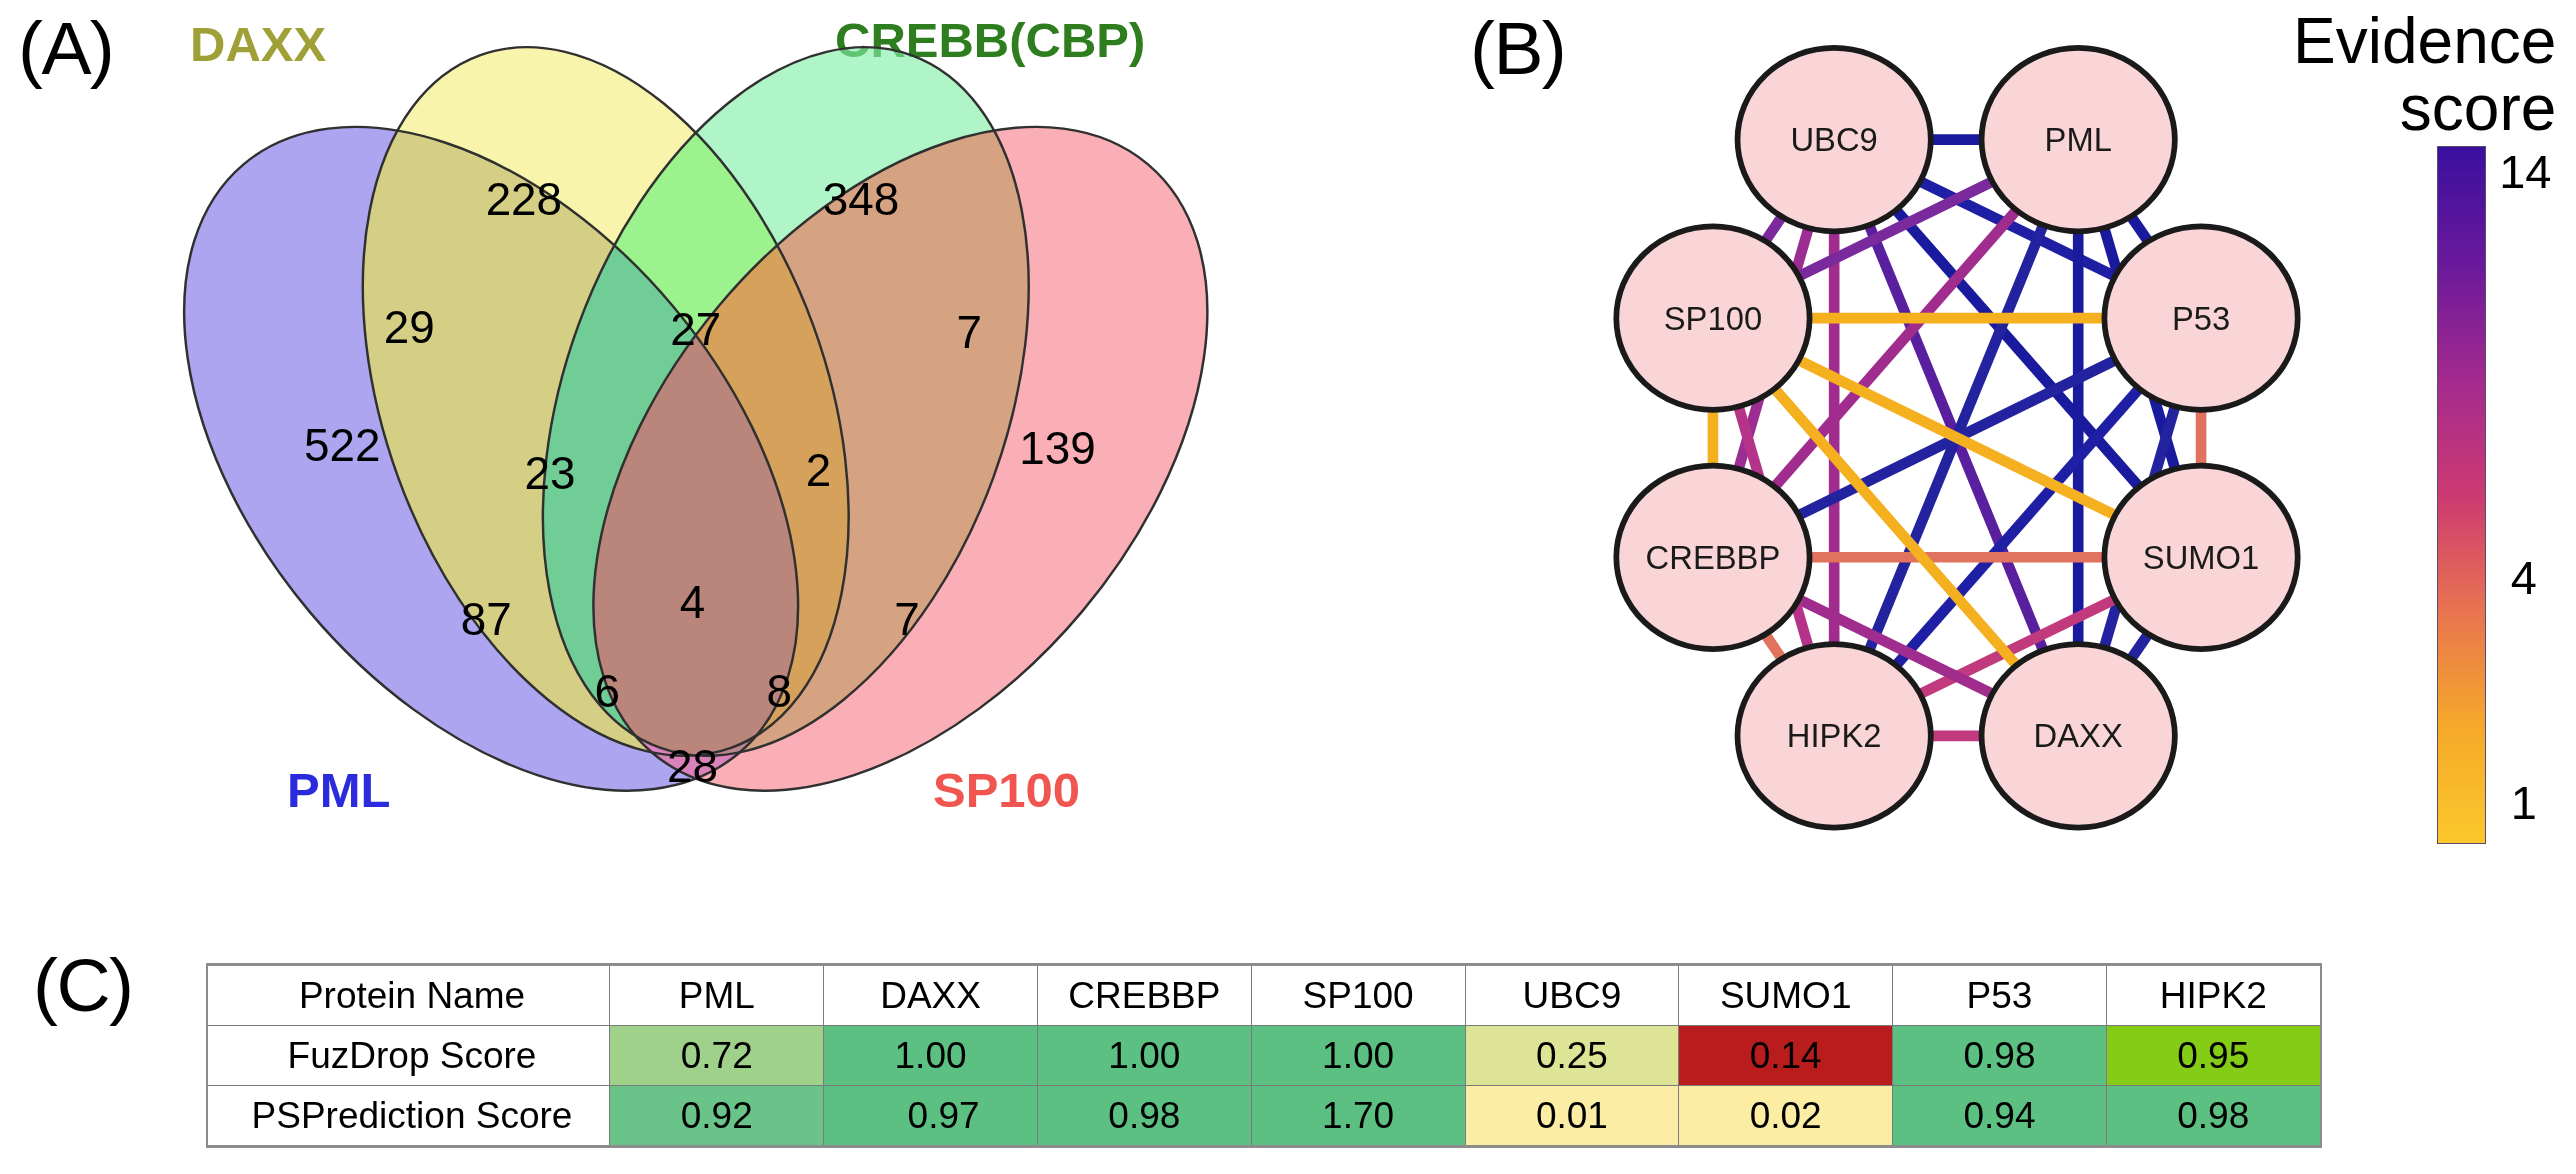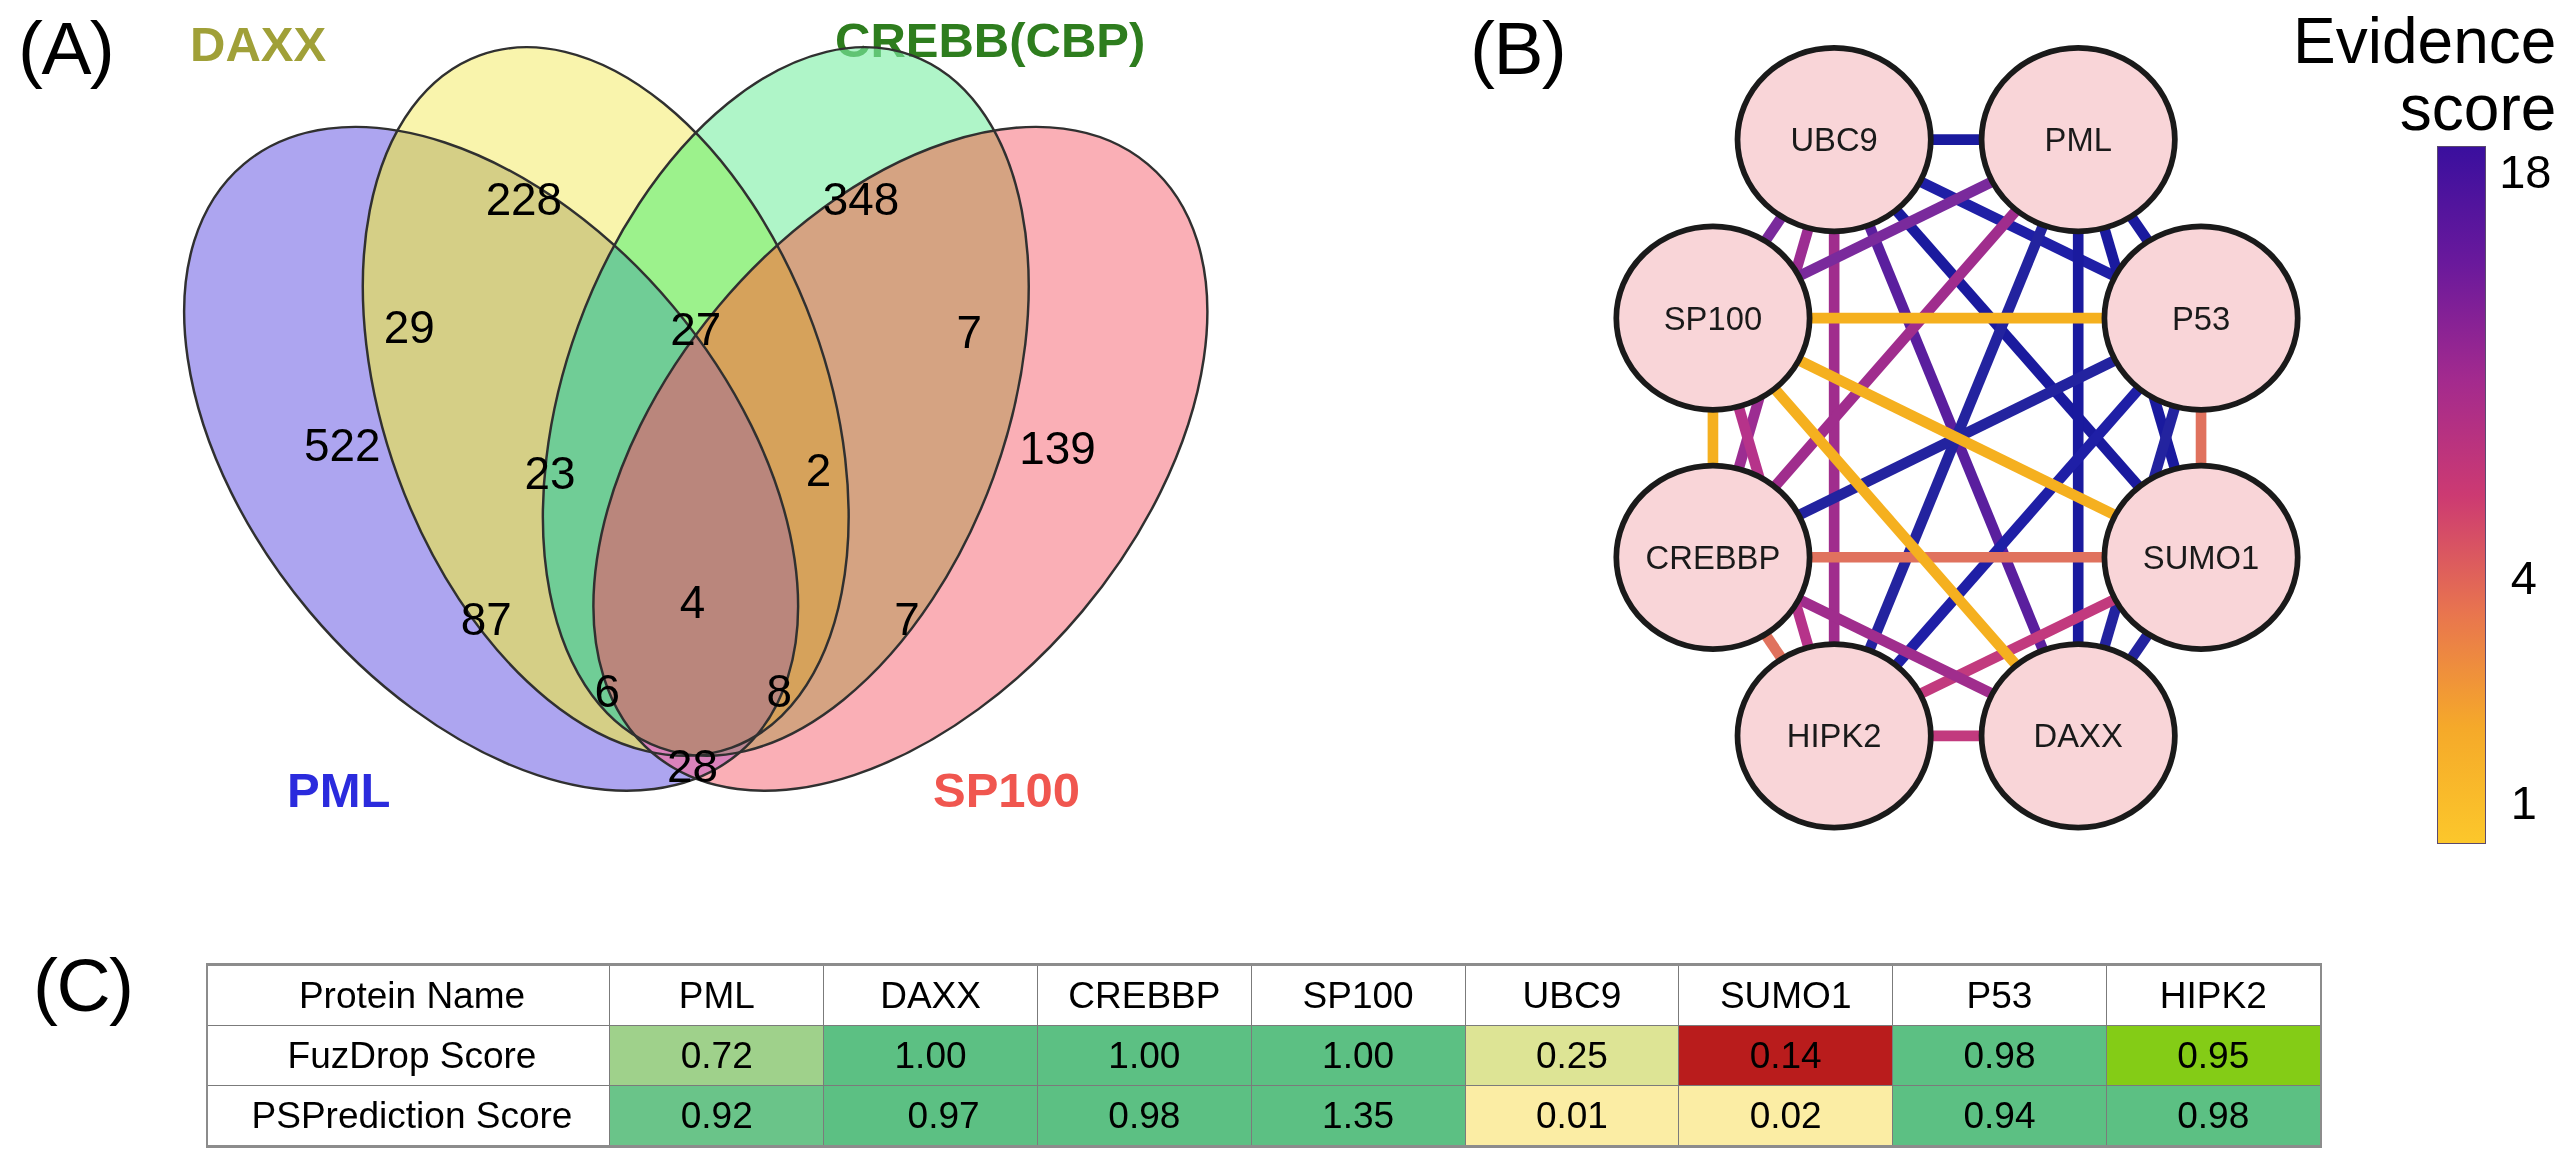--- a/index.html
+++ b/index.html
@@ -200,21 +200,21 @@
           <text x="728" y="880" text-anchor="middle" dominant-baseline="central" class="net-label">DAXX</text>
         </g>
       </g>
   </svg>
 
   <div class="cb-title" style="right:19.7px;top:8.2px;">
     <span>Evidence</span><br>
     <span>score</span>
   </div>
   <div id="cbbar" style="position: absolute; right: 90px; top: 146px; width: 47px; height: 696px; border: 1.6px solid rgb(90, 74, 110); background: linear-gradient(rgb(58, 15, 158), rgb(106, 25, 156), rgb(163, 42, 142), rgb(204, 58, 114), rgb(232, 116, 79), rgb(245, 169, 42), rgb(252, 199, 43));"></div>
-  <div class="cb-tick" style="right:24.6px;top:144px;">18</div>
+  <div class="cb-tick" style="right:24.6px;top:144px;">14</div>
   <div class="cb-tick" style="right:39px;top:550px;">4</div>
   <div class="cb-tick" style="right:39px;top:775px;">1</div>
 </div>
 
 <div id="panelC">
   <div class="panel-letter" style="left:33px;top:49px;">(C)</div>
   <table class="scoretbl">
     <tbody id="tblbody">
         <tr class="toprow">
           <td class="rowhdr">Protein Name</td>
@@ -236,21 +236,21 @@
           <td style="background: rgb(221, 228, 149);">0.25</td>
           <td style="background: #b91c1c;">0.14</td>
           <td style="background: rgb(92, 192, 131);">0.98</td>
           <td style="background: #84cc16;">0.95</td>
         </tr>
         <tr>
           <td class="rowhdr">PSPrediction Score</td>
           <td style="background: rgb(106, 196, 137);">0.92</td>
           <td style="background: rgb(92, 192, 131); padding-left: 31px;">0.97</td>
           <td style="background: rgb(92, 192, 131);">0.98</td>
-          <td style="background: rgb(92, 192, 131);">1.35</td>
+          <td style="background: rgb(92, 192, 131);">1.70</td>
           <td style="background: rgb(251, 237, 164);">0.01</td>
           <td style="background: rgb(251, 237, 164);">0.02</td>
           <td style="background: rgb(92, 192, 131);">0.94</td>
           <td style="background: rgb(92, 192, 131);">0.98</td>
         </tr>
       </tbody>
   </table>
 </div>
 
 

